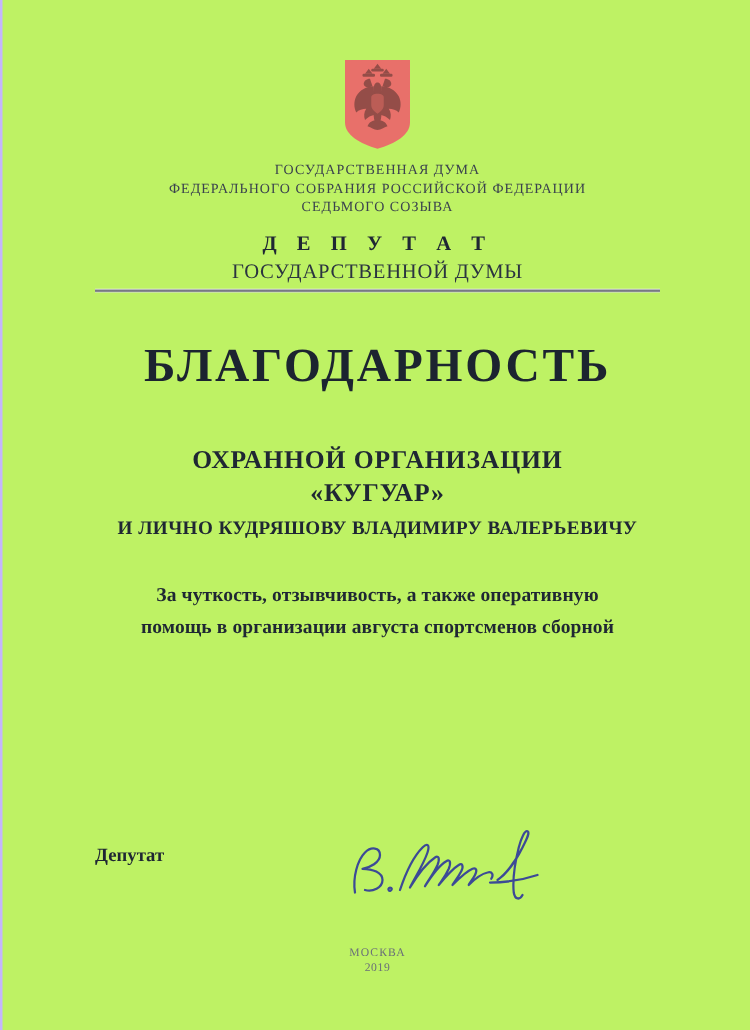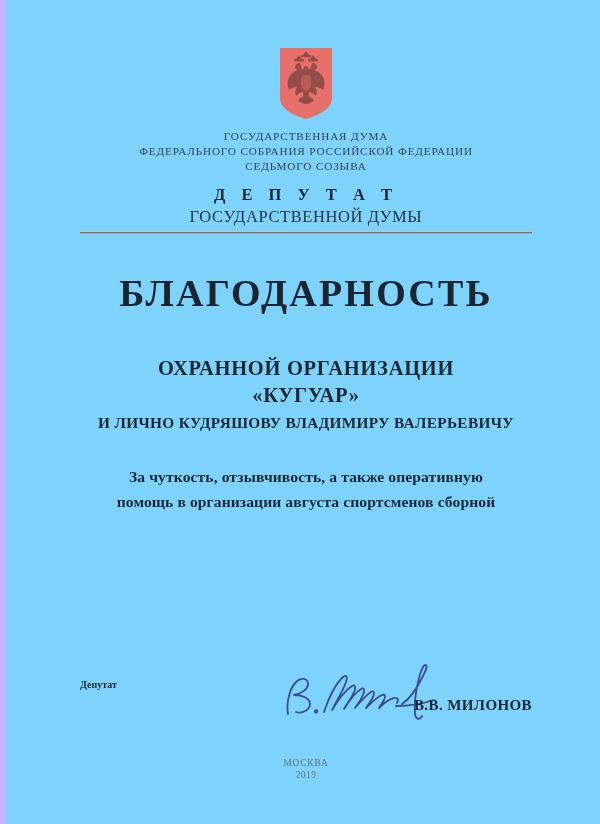--- a/index.html
+++ b/index.html
@@ -5,22 +5,22 @@
   html, body {
     margin: 0;
     padding: 0;
     background: #ffffff;
   }
   .page {
     position: relative;
     width: 600px;
     height: 824px;
     margin: 0;
-    background: #7dd3fc;
-    border-left: 6px solid #c4b5fd;
+    background: #bef264;
+    border-left: 2px solid #c4b5fd;
     box-sizing: border-box;
     overflow: hidden;
     font-family: "Liberation Serif", "DejaVu Serif", serif;
     color: #1f2733;
   }
   
   .emblem-wrap {
     position: absolute;
     top: 46px;
     left: 0;
@@ -136,21 +136,21 @@
     position: absolute;
     top: 676px;
     left: 74px;
     width: 452px;
     height: 56px;
   }
   .sign-left {
     position: absolute;
     left: 0;
     top: 0;
-    font-size: 10px;
+    font-size: 15px;
     font-weight: bold;
     line-height: 18.5px;
     color: #1f2733;
     white-space: nowrap;
   }
   .sign-name {
     position: absolute;
     right: 0;
     top: 21px;
     font-size: 15px;
@@ -256,21 +256,20 @@
         <g fill="none" stroke="#3c4a96" stroke-width="1.8" stroke-linecap="round" stroke-linejoin="round">
           <path d="M12 52 C10 40 14 26 20 20 C25 15 32 16 32 22 C32 28 24 32 18 33 C26 33 34 36 34 42 C34 48 26 52 20 50"></path>
           <path d="M40 48 c1.5 0 2 1.6 0.6 2.4 c-1.3 0.8 -2.6 -0.6 -1.4 -1.9"></path>
           <path d="M48 50 C52 38 58 24 66 16 C70 12 72 14 70 20 C67 29 60 40 56 48 C62 38 70 28 76 24 C79 22 80 25 78 30 C75 37 70 43 68 47 C73 39 80 30 85 27 C88 25 89 28 87 33 C84 40 80 44 79 46 C84 40 90 33 95 30 C98 28 99 31 97 35 C94 41 90 45 90 46 C95 41 101 35 106 33 C109 32 110 34 108 38 C106 42 103 45 103 46 C107 42 113 37 118 36 C122 35 123 38 121 41"></path>
           <path d="M126 42 C132 38 140 28 146 16 C150 8 152 4 150 3 C148 2 145 8 143 16 C140 28 138 42 139 52 C140 58 144 58 146 54"></path>
           <path d="M120 44 C132 44 146 42 158 38"></path>
         </g>
       </svg>
     </div>
 
-    <div class="sign-name">В.В. МИЛОНОВ</div>
   </div>
 
   <div class="footer">
     <div class="city">МОСКВА</div>
     <div class="year">2019</div>
   </div>
 
 </div>
 
 </body></html>

